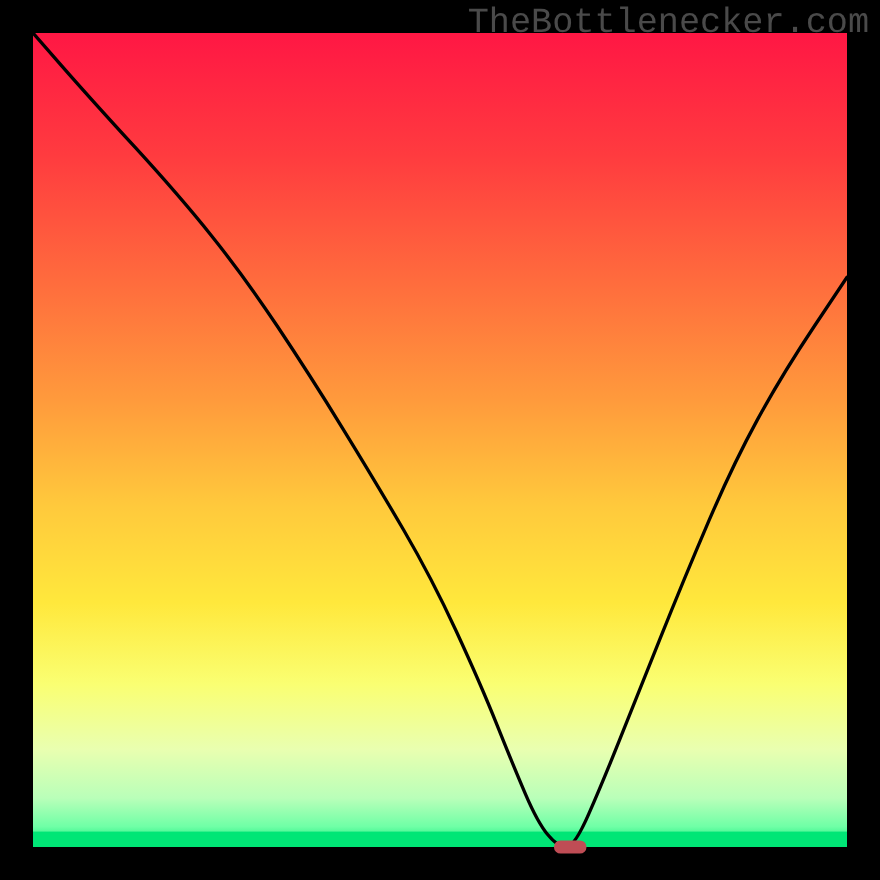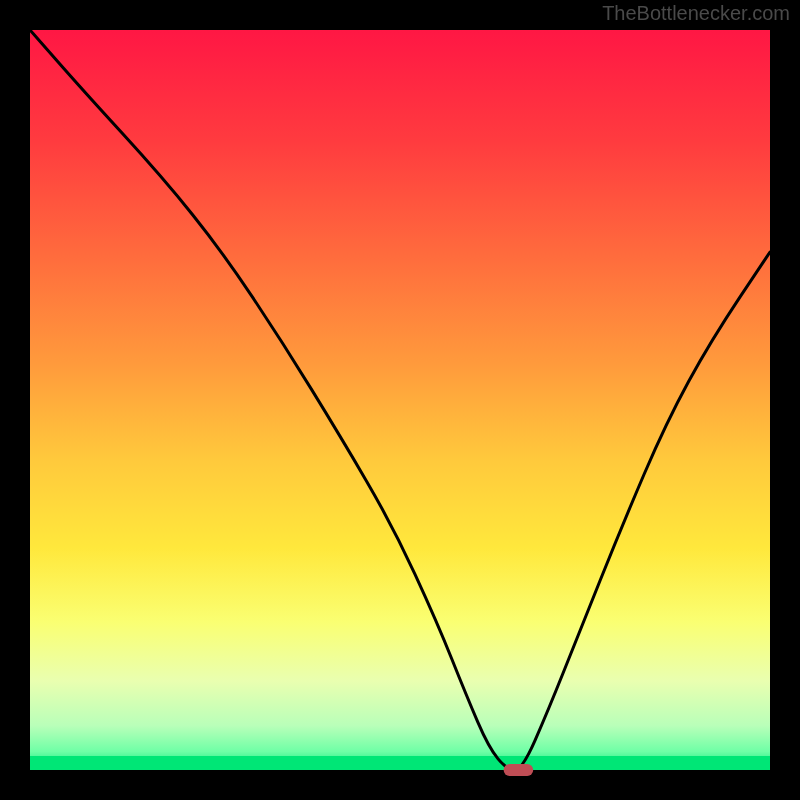--- a/index.html
+++ b/index.html
@@ -13,22 +13,22 @@
   .frame {
     position: relative;
     width: 800px;
     height: 800px;
     background: #000000;
   }
   .watermark {
     position: absolute;
     top: 2px;
     right: 10px;
-    font-family: Liberation Sans, sans-serif;
-    font-size: 20px;
+    font-family: Liberation Mono, monospace;
+    font-size: 32px;
     font-weight: 400;
     color: #4a4a4a;
     letter-spacing: 0;
     z-index: 5;
   }
   svg.plot {
     position: absolute;
     left: 0;
     top: 0;
     width: 800px;

